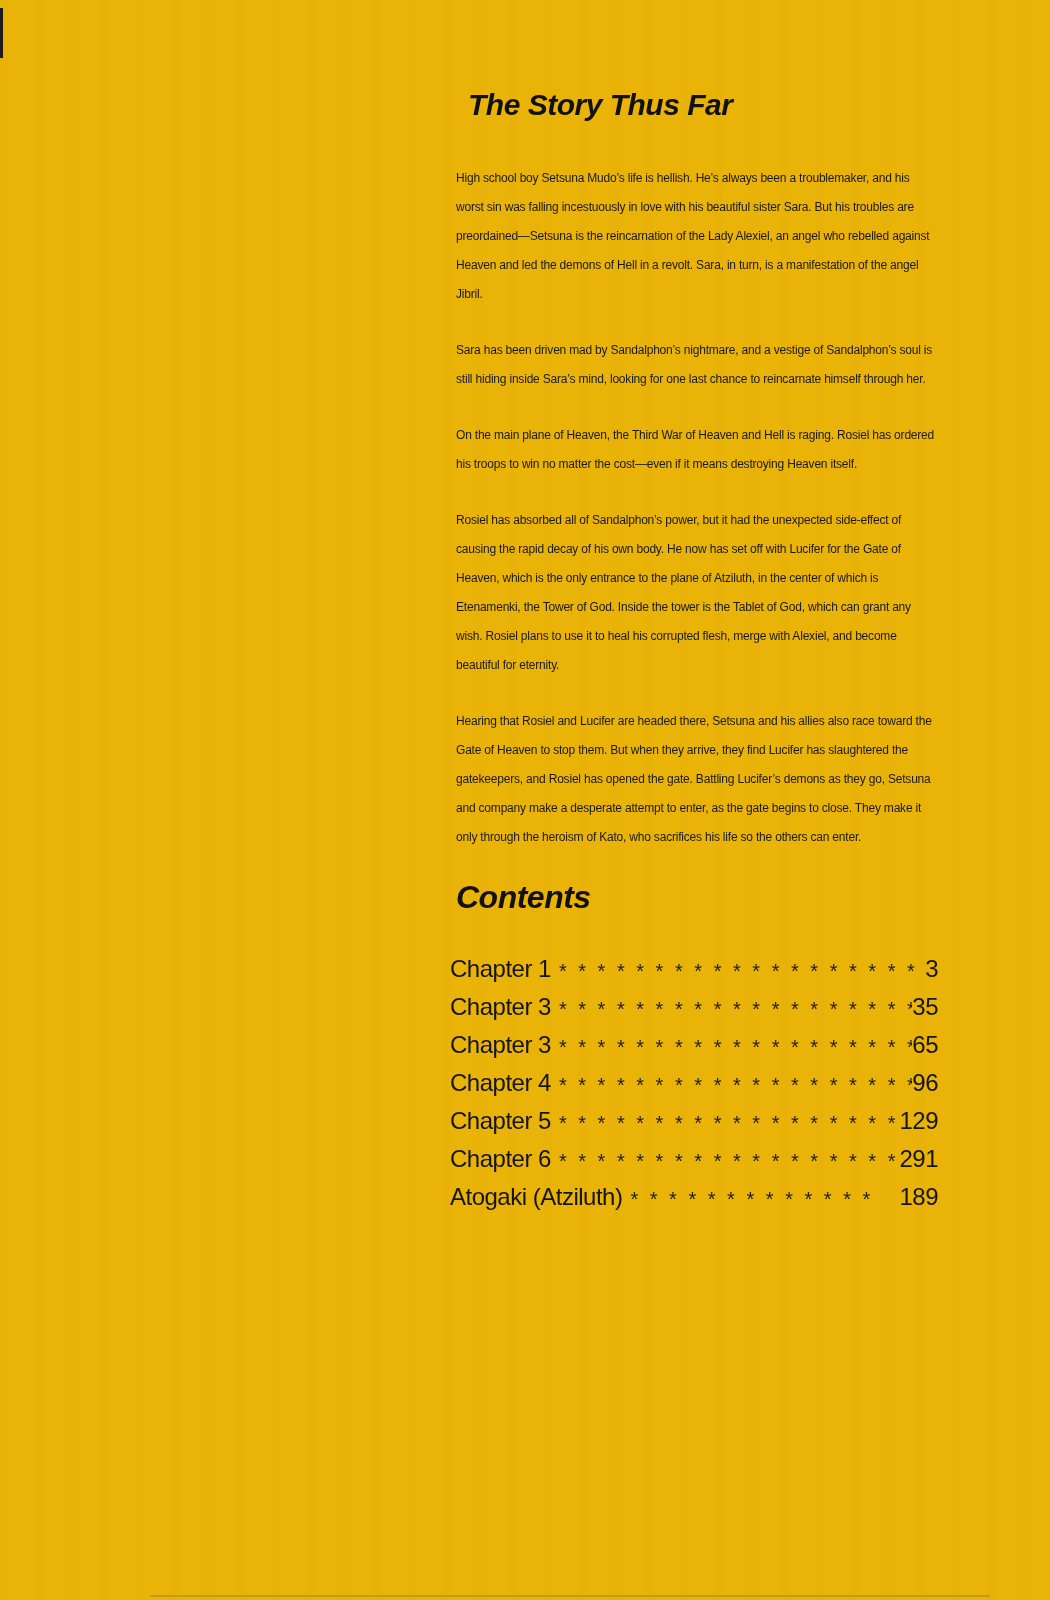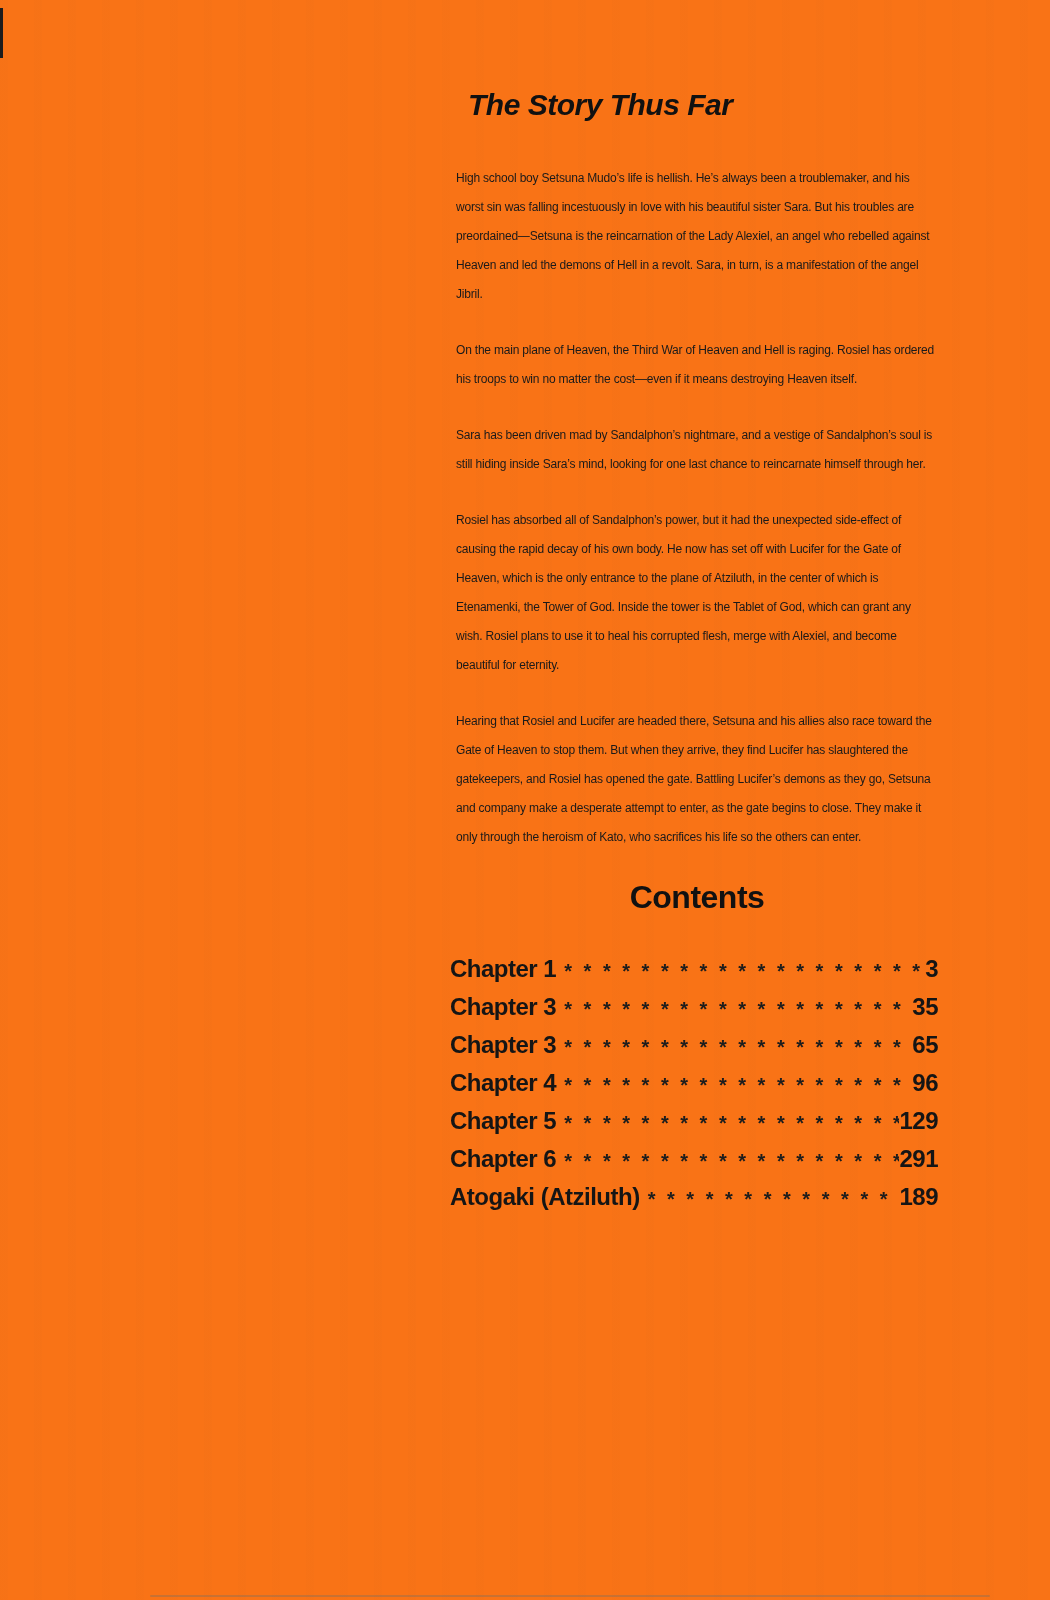--- a/index.html
+++ b/index.html
@@ -8,21 +8,21 @@
     background: #e8e7e3;
   }
   .page {
     position: relative;
     width: 1050px;
     height: 1600px;
     overflow: hidden;
     background:
       radial-gradient(ellipse at 18% 8%, rgba(0,0,0,0.02), transparent 45%),
       linear-gradient(90deg, #f2f1ed 0%, #f5f4f0 42%, #f3f2ee 88%, #edecе8 100%);
-    background-color: #f97316;
+    background-color: #eab308;
     font-family: "Liberation Sans", sans-serif;
     color: #161616;
   }
   .paper-texture {
     position: absolute;
     inset: 0;
     background: repeating-linear-gradient(90deg, rgba(60,60,55,0.012) 0 8px, transparent 8px 34px);
     pointer-events: none;
   }
   .edge-left-top {
@@ -62,33 +62,33 @@
     font-size: 12px;
     font-weight: 400;
     letter-spacing: -0.2px;
     line-height: 29px;
     color: #1a1a1a;
   }
   h2.contents-title {
     margin: 26px 0 34px 0;
     font-size: 32px;
     font-weight: 700;
+    font-style: italic;
     letter-spacing: -0.5px;
     color: #111;
-    text-align: center;
   }
   .toc {
     margin-left: -6px;
   }
   .toc-row {
     display: flex;
     align-items: baseline;
     height: 38px;
     line-height: 38px;
-    font-weight: 700;
+    font-weight: 400;
   }
   .toc-label {
     font-size: 24px;
     letter-spacing: -0.5px;
     white-space: nowrap;
     color: #151515;
   }
   .toc-leader {
     flex: 1;
     overflow: hidden;
@@ -113,22 +113,22 @@
 <div class="page">
   <div class="paper-texture"></div>
   <div class="edge-left-top"></div>
   <div class="edge-bottom"></div>
 
   <div class="content">
 
     <h1 class="story-title">The Story Thus Far</h1>
 
     <p class="para">High school boy Setsuna Mudo’s life is hellish. He’s always been a troublemaker, and his worst sin was falling incestuously in love with his beautiful sister Sara. But his troubles are preordained—Setsuna is the reincarnation of the Lady Alexiel, an angel who rebelled against Heaven and led the demons of Hell in a revolt. Sara, in turn, is a manifestation of the angel Jibril.</p>
+    <p class="para">Sara has been driven mad by Sandalphon’s nightmare, and a vestige of Sandalphon’s soul is still hiding inside Sara’s mind, looking for one last chance to reincarnate himself through her.</p>
     <p class="para">On the main plane of Heaven, the Third War of Heaven and Hell is raging. Rosiel has ordered his troops to win no matter the cost—even if it means destroying Heaven itself.</p>
-    <p class="para">Sara has been driven mad by Sandalphon’s nightmare, and a vestige of Sandalphon’s soul is still hiding inside Sara’s mind, looking for one last chance to reincarnate himself through her.</p>
     <p class="para">Rosiel has absorbed all of Sandalphon’s power, but it had the unexpected side-effect of causing the rapid decay of his own body. He now has set off with Lucifer for the Gate of Heaven, which is the only entrance to the plane of Atziluth, in the center of which is Etenamenki, the Tower of God. Inside the tower is the Tablet of God, which can grant any wish. Rosiel plans to use it to heal his corrupted flesh, merge with Alexiel, and become beautiful for eternity.</p>
     <p class="para">Hearing that Rosiel and Lucifer are headed there, Setsuna and his allies also race toward the Gate of Heaven to stop them. But when they arrive, they find Lucifer has slaughtered the gatekeepers, and Rosiel has opened the gate. Battling Lucifer’s demons as they go, Setsuna and company make a desperate attempt to enter, as the gate begins to close. They make it only through the heroism of Kato, who sacrifices his life so the others can enter.</p>
 
     <h2 class="contents-title">Contents</h2>
 
     <div class="toc">
 
       <div class="toc-row">
         <span class="toc-label">Chapter 1</span>
         <span class="toc-leader">* * * * * * * * * * * * * * * * * * * * *</span>

